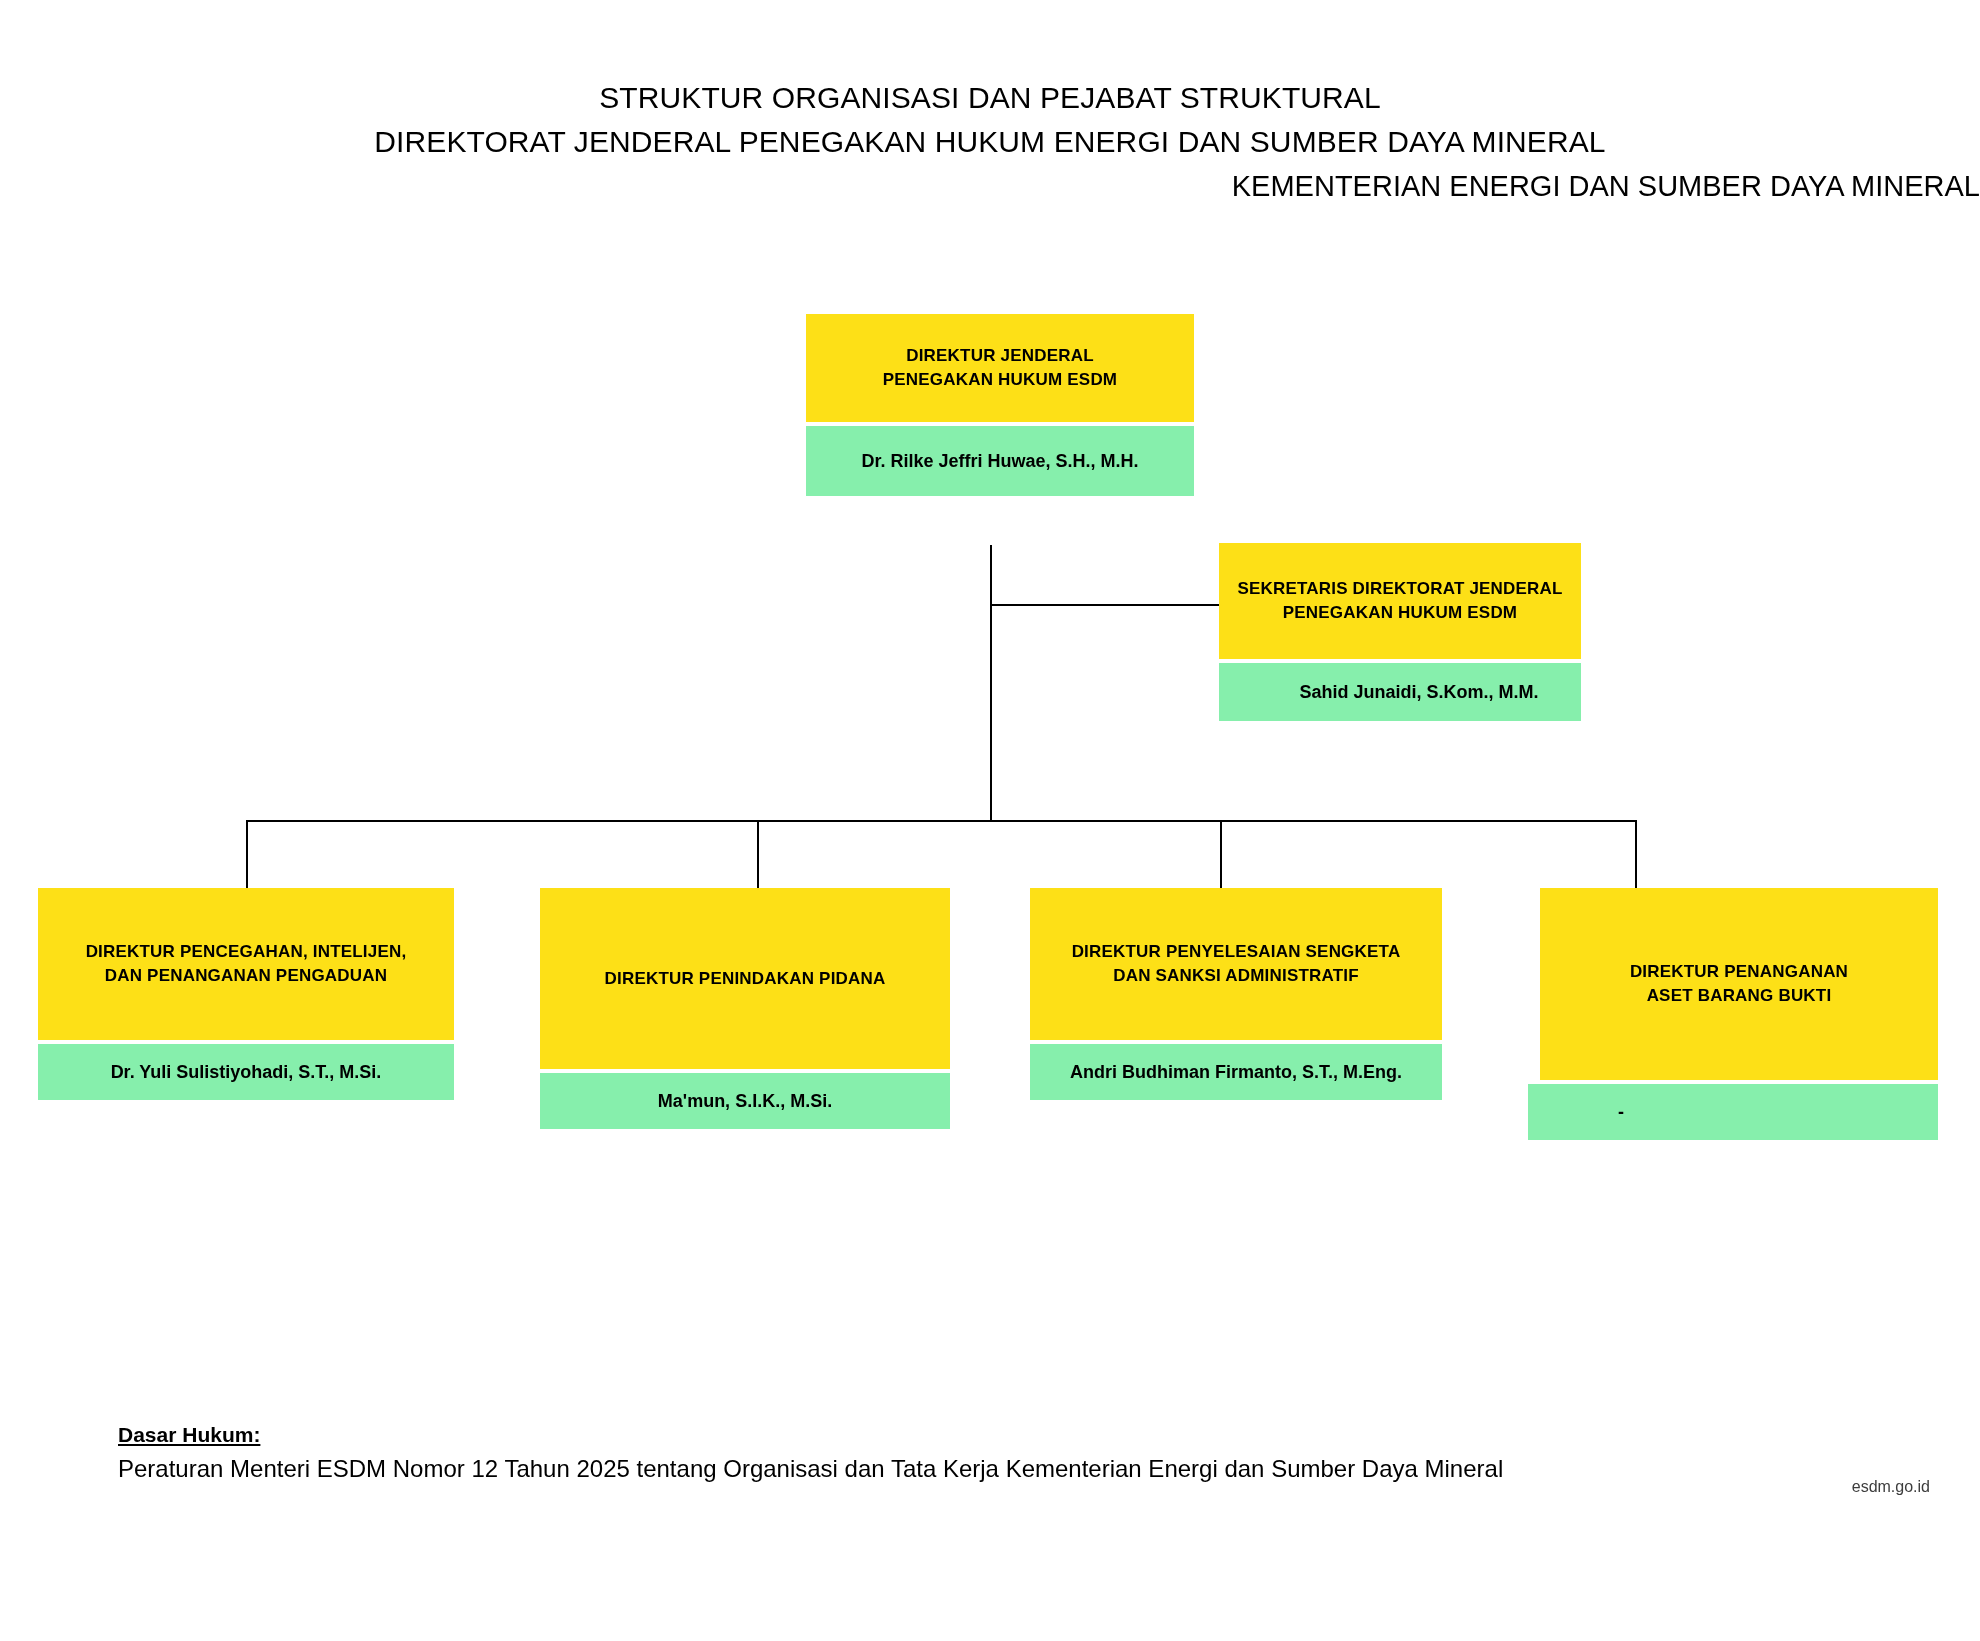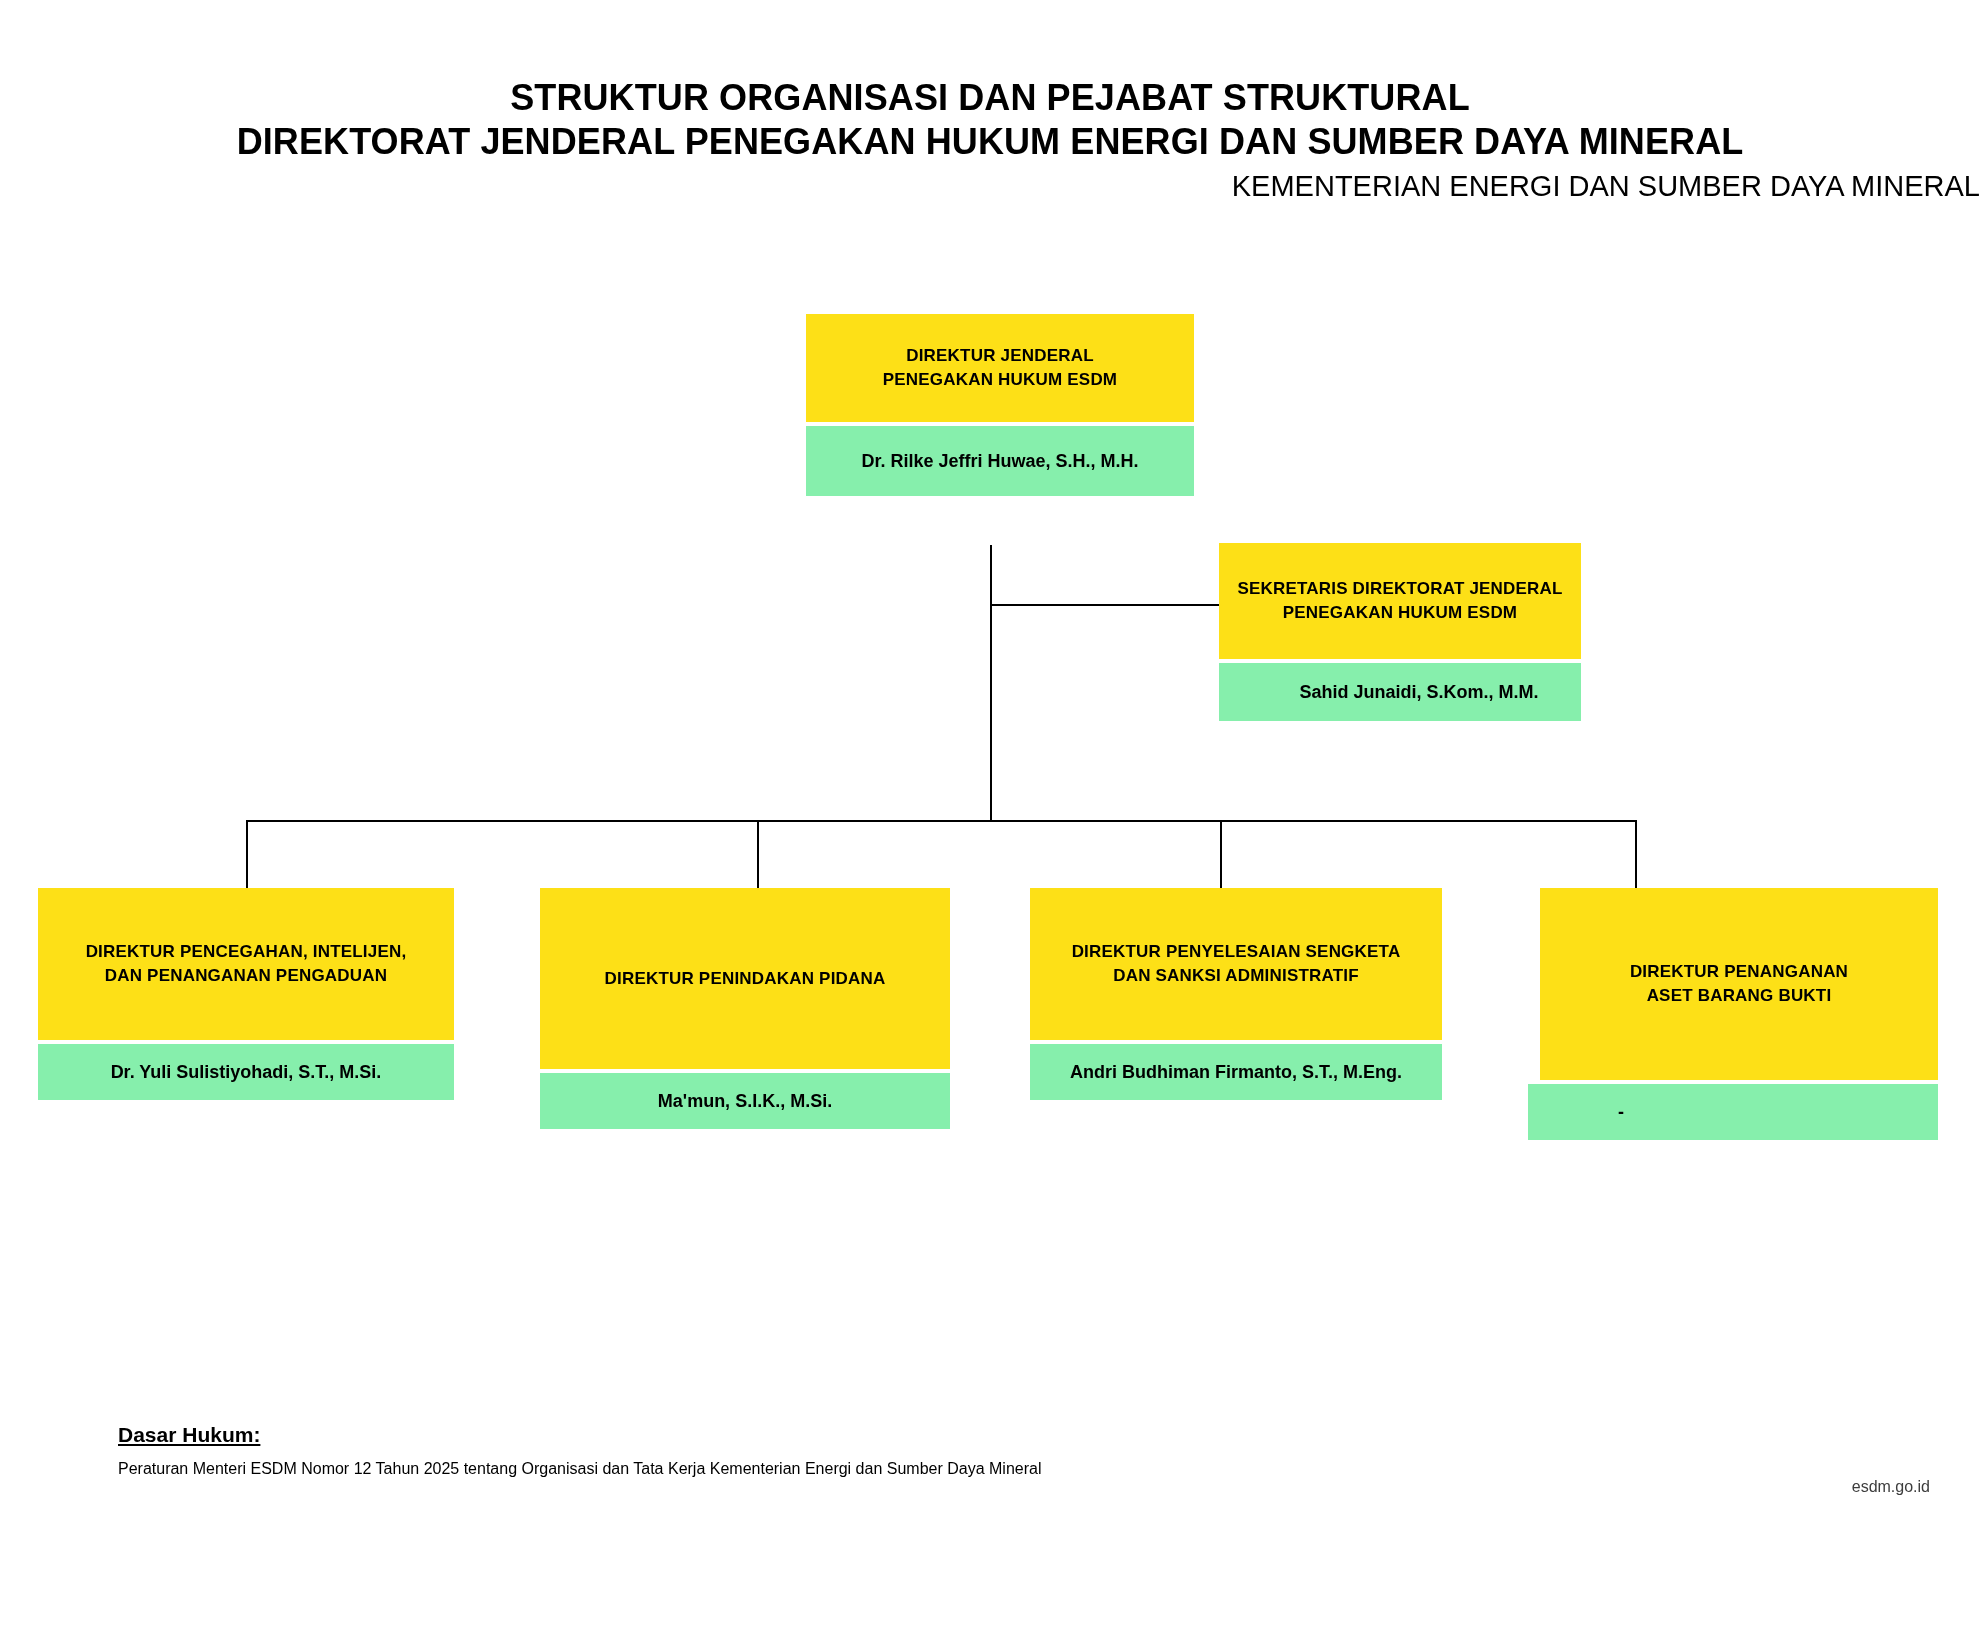--- a/index.html
+++ b/index.html
@@ -20,22 +20,22 @@
   
   .title-block {
     position: absolute;
     top: 76px;
     left: 0;
     width: 1980px;
     text-align: center;
   }
   .title-line1,
   .title-line2 {
-    font-size: 36px;
-    font-weight: 700;
+    font-size: 30px;
+    font-weight: 400;
     letter-spacing: 0.1px;
     line-height: 44px;
     white-space: nowrap;
   }
   .title-line3 {
     font-size: 29px;
     font-weight: 400;
     line-height: 44px;
     white-space: nowrap;
     text-align: right;
@@ -107,21 +107,21 @@
     left: 118px;
     top: 1420px;
   }
   .footer-heading {
     font-size: 21px;
     font-weight: 700;
     text-decoration: underline;
     line-height: 30px;
   }
   .footer-text {
-    font-size: 16px;
+    font-size: 24px;
     font-weight: 400;
     line-height: 32px;
     margin-top: 3px;
   }
   .watermark {
     position: absolute;
     right: 50px;
     top: 1478px;
     font-size: 16px;
     color: #3d3d3d;

